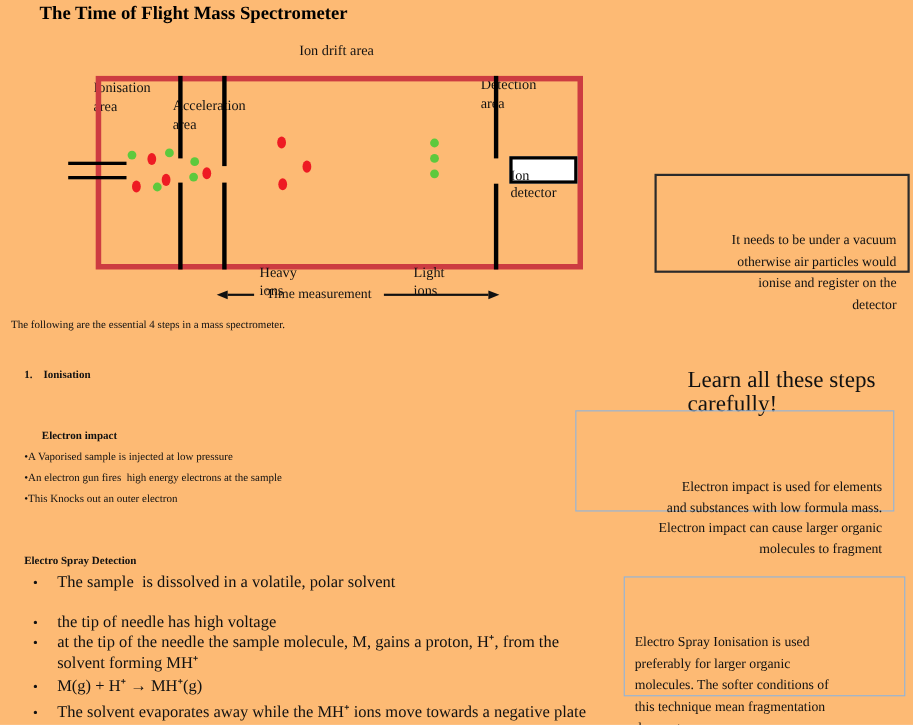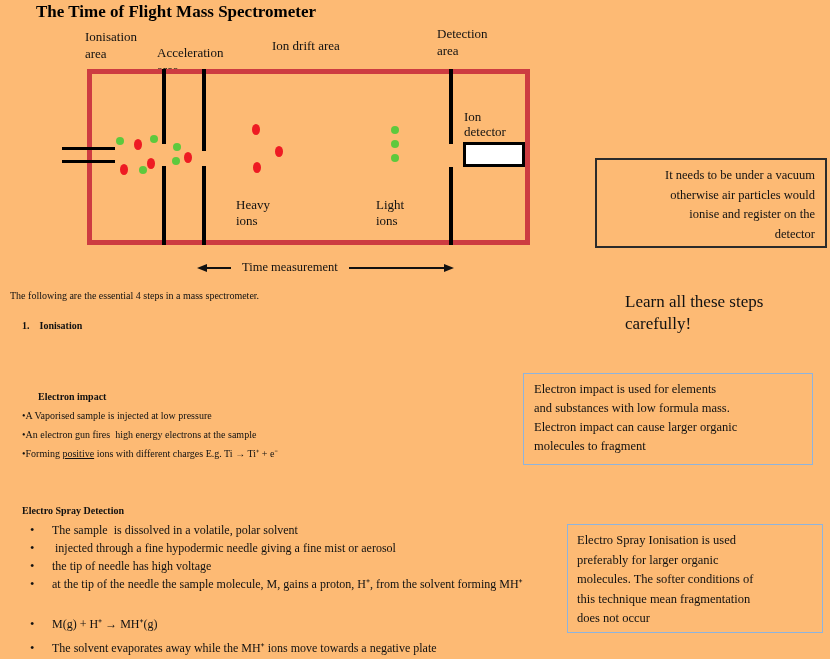--- a/index.html
+++ b/index.html
@@ -2,21 +2,21 @@
 <html style="--chamber-border: #cd3c41; --heavy-ion: #ee1b23; --light-ion: #5dc93d; --note-border-blue: #8eb4dd;"><head>
 <meta charset="utf-8">
 <style>
   html,body { margin:0; padding:0; background:#ffffff; }
   .page {
     position:relative; width:830px; height:659px; background:#fdba74;
     font-family:Liberation Serif, serif; color:#111;
     overflow:hidden;
   }
   .abs { position:absolute; }
-  .ml { white-space:pre-line; }
+  .ml { white-space:pre-line;margin-top:43px; }
   .pw { white-space:pre-wrap; }
   .b { font-weight:bold; }
 
   .title { left:36px; top:2px; font-size:17px; font-weight:bold; color:#000; }
 
   
   .dlabel { font-size:13px; line-height:16.5px; color:#111; }
   .chamber {
     left:87px; top:69px; width:443px; height:176px;
     border:5px solid var(--chamber-border,#cd3c41); box-sizing:border-box;
@@ -40,33 +40,33 @@
   .aline { height:2px; background:#111; }
   .grow { flex:1; }
   .atext { margin:12px 11px; font-size:12.5px; color:#111; }
 
   
   .body-txt { font-size:10px; line-height:17px; color:#111; }
   .bullets3 { left:22px; top:406px; }
   .bullets3 > div { line-height:19px; }
   .u { text-decoration:underline; }
 
-  .esi-li { position:absolute; left:30px; padding-left:22px; font-size:12px; line-height:19px; }
+  .esi-li { position:absolute; left:30px; padding-left:22px; font-size:15px; line-height:19px; }
   .esi-li::before { content:"\2022"; position:absolute; left:0; top:0; font-size:12.5px; }
 
   
   .note { font-size:12.5px; line-height:18.5px; color:#111; }
   .box-black {
     left:595px; top:158px; width:232px; height:90px; box-sizing:border-box;
     border:2px solid #2b2b2b; padding:6px 10px;
   }
   .box-blue { box-sizing:border-box; border:1.5px solid var(--note-border-blue,#8eb4dd); }
-  .box-electron { left:523px; top:373px; width:290px; height:92px; padding:6px 10px; }
+  .box-electron { left:523px; top:373px; width:290px; height:92px; padding:16px 10px;text-align:right; }
   .box-esi { left:567px; top:524px; width:256px; height:109px; padding:6px 9px; }
-  .learn { left:625px; top:291px; font-size:17px; line-height:22px; color:#111; }
+  .learn { left:625px; top:291px; font-size:21px; line-height:22px; color:#111; }
 </style>
 </head>
 <body>
 
 <div class="page">
 
   <div class="abs title">The Time of Flight Mass Spectrometer</div>
 
   <div>
     <div class="abs dlabel ml" style="left:85px; top:29px;">Ionisation
@@ -120,32 +120,31 @@
       <span class="ah left"></span>
       <span class="aline" style="width:24px;"></span>
       <span class="atext">Time measurement</span>
       <span class="aline grow"></span>
       <span class="ah right"></span>
     </div>
   </div>
 
   <div class="abs body-txt" style="left:10px; top:287px;">The following are the essential 4 steps in a mass spectrometer.</div>
 
-  <div class="abs body-txt b pw" style="left:22px; top:317px;">1.    Ionisation</div>
+  <div class="abs body-txt b pw" style="left:22px; top:333px;">1.    Ionisation</div>
 
   <div class="abs body-txt b" style="left:22px; top:388px;padding-left:16px;">Electron impact</div>
   <div class="abs bullets3 body-txt">
     <div class="pw">•A Vaporised sample is injected at low pressure</div>
     <div class="pw">•An electron gun fires  high energy electrons at the sample</div>
-    <div><span class="pw">•Forming </span><span class="u">positive</span><span class="pw"> ions with different charges E.g. Ti → Ti⁺ + e⁻</span></div>
+    <div class="pw">•This Knocks out an outer electron</div>
   </div>
 
   <div class="abs body-txt b" style="left:22px; top:502px;">Electro Spray Detection</div>
   <div class="esi-li pw" style="top:521px; width:505px;">The sample  is dissolved in a volatile, polar solvent</div>
-  <div class="esi-li pw" style="top:539px; width:505px;"> injected through a fine hypodermic needle giving a fine mist or aerosol</div>
   <div class="esi-li pw" style="top:557px; width:505px;">the tip of needle has high voltage</div>
   <div class="esi-li pw" style="top:575px; width:487px;">at the tip of the needle the sample molecule, M, gains a proton, H⁺, from the solvent forming MH⁺</div>
   <div class="esi-li pw" style="top:615px; width:505px;">M(g) + H⁺ → MH⁺(g)</div>
   <div class="esi-li pw" style="top:639px; width:540px;">The solvent evaporates away while the MH⁺ ions move towards a negative plate</div>
 
 
   <div class="abs box-black">
     <div class="note ml" style="line-height:19.5px;text-align:right;">It needs to be under a vacuum
 otherwise air particles would
 ionise and register on the

